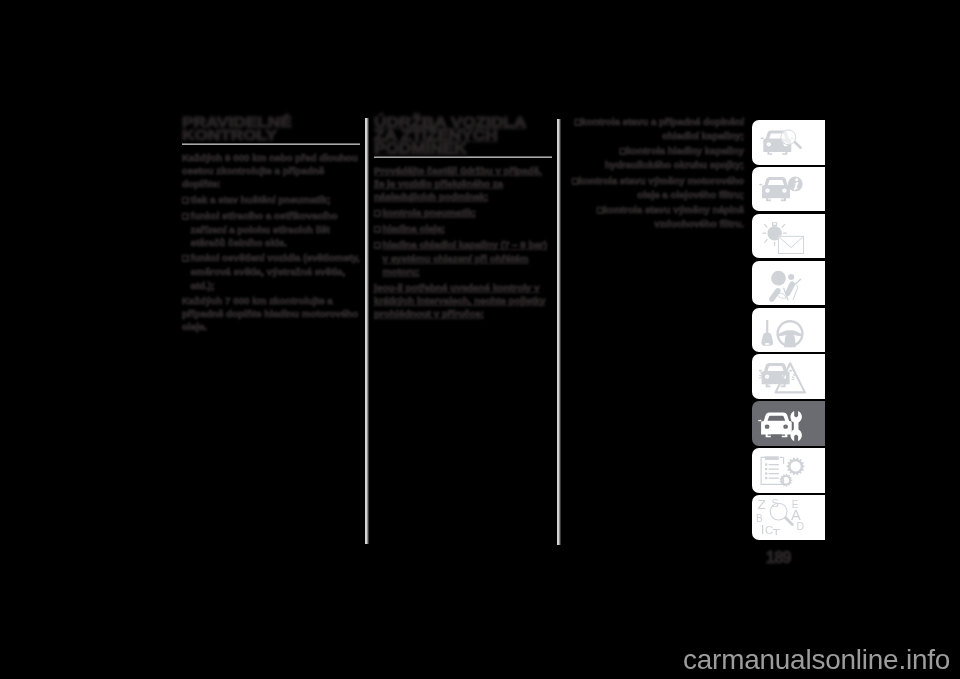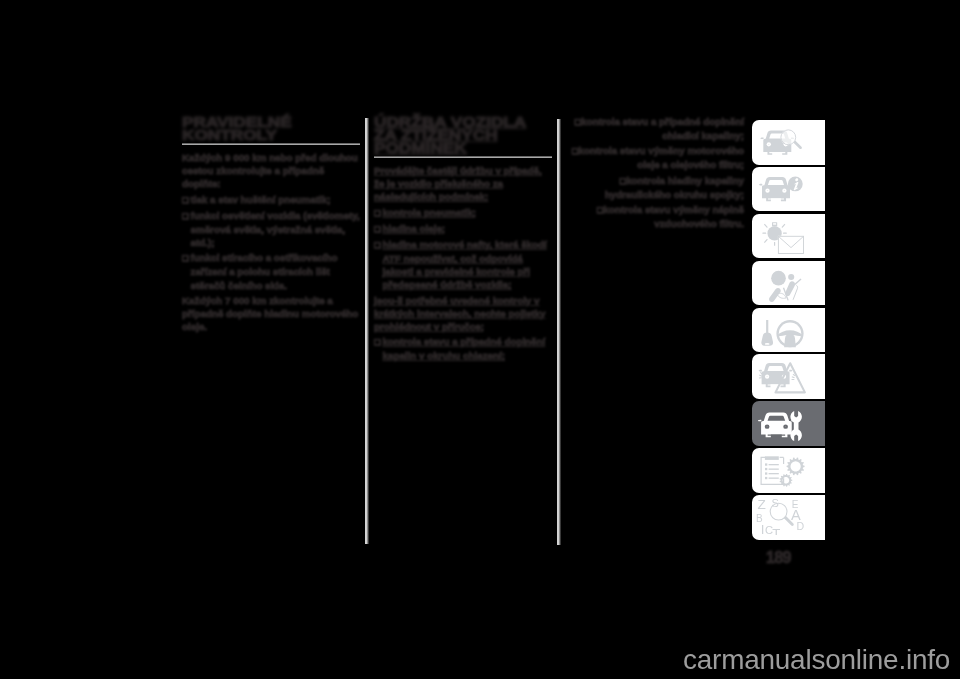--- a/index.html
+++ b/index.html
@@ -61,42 +61,41 @@
   <div class="hrule hr1"></div>
   <div class="hrule hr2"></div>
   <div class="col col1">
       <div class="h-title">
         <div>PRAVIDELNÉ</div>
         <div>KONTROLY</div>
       </div>
       <div class="rule"></div>
       <div class="para">Každých 9 000 km nebo před dlouhou cestou zkontrolujte a případně doplňte:</div>
       <div class="bullet"><span class="bx">❑</span>tlak a stav huštění pneumatik;</div>
+      <div class="bullet"><span class="bx">❑</span>funkci stíracího a ostřikovacího zařízení a polohu stíracích lišt stěračů čelního skla.</div>
       <div class="bullet"><span class="bx">❑</span>funkci osvětlení vozidla (světlomety, směrová světla, výstražná světla, atd.);</div>
-      <div class="bullet"><span class="bx">❑</span>funkci stíracího a ostřikovacího zařízení a polohu stíracích lišt stěračů čelního skla.</div>
       <div class="para">Každých 7 000 km zkontrolujte a případně doplňte hladinu motorového oleje.</div>
     </div>
   <div class="col col2">
       <div class="h-title">
         <div>ÚDRŽBA VOZIDLA</div>
         <div>ZA ZTÍŽENÝCH</div>
         <div>PODMÍNEK</div>
       </div>
       <div class="rule"></div>
       <div class="para">Provádějte častěji údržbu v případě, že je vozidlo příslušného za následujících podmínek:</div>
       <div class="bullet"><span class="bx">❑</span>kontrola pneumatik;</div>
       <div class="bullet"><span class="bx">❑</span>hladina oleje;</div>
-      <div class="bullet"><span class="bx">❑</span>hladina motorové nafty, která škodí ATF nepoužívat, což odpovídá jakosti a pravidelné kontrole při předepsané údržbě vozidla;</div>
+      <div class="bullet"><span class="bx">❑</span>hladina chladicí kapaliny (7 – 8 bar) v systému chlazení při ohřátém motoru;</div>
       <div class="para">jsou-li potřebné uvedené kontroly v krátkých intervalech, nechte pojistky prohlédnout v příručce;</div>
-      <div class="bullet"><span class="bx">❑</span>kontrola stavu a případné doplnění kapalin v okruhu chlazení;</div>
     </div>
   <div class="col col3">
       <div class="bullet"><span class="bx">❑</span>kontrola stavu a případné doplnění chladicí kapaliny;</div>
+      <div class="bullet"><span class="bx">❑</span>kontrola hladiny kapaliny hydraulického okruhu spojky;</div>
       <div class="bullet"><span class="bx">❑</span>kontrola stavu výměny motorového oleje a olejového filtru;</div>
-      <div class="bullet"><span class="bx">❑</span>kontrola hladiny kapaliny hydraulického okruhu spojky;</div>
       <div class="bullet"><span class="bx">❑</span>kontrola stavu výměny náplně vzduchového filtru.</div>
     </div>
   <div class="pageno">189</div>
   <div class="nav">
       <div class="tab" data-icn="car-magnifier-icon"><span><svg width="50" height="32" viewBox="0 0 50 32">
             <g transform="translate(1.3,0.6)">
               <path class="ic" d="M4.0 13.0c0-1.15.68-1.85 1.85-1.85h.55l1.6-5.35c.6-2.0 1.75-2.9 3.65-2.9h12.7c1.9 0 3.05.9 3.65 2.9l1.6 5.35h.55c1.17 0 1.85.7 1.85 1.85v11.3h-3.95v2.85H22.9v-2.85H12.9v2.85H8.15v-2.85H4.0z"></path>
               <path class="icbg" d="M9.9 10.95l1.3-4.0c.21-.65.6-.98 1.3-.98h10.9c.7 0 1.09.33 1.3.98l1.3 4.0z"></path>
               <path class="icbg" d="M10.0 24.5h16.0v1.1H10.0z"></path>
               <circle class="icbg" cx="9.5" cy="16.7" r="2.15"></circle>

